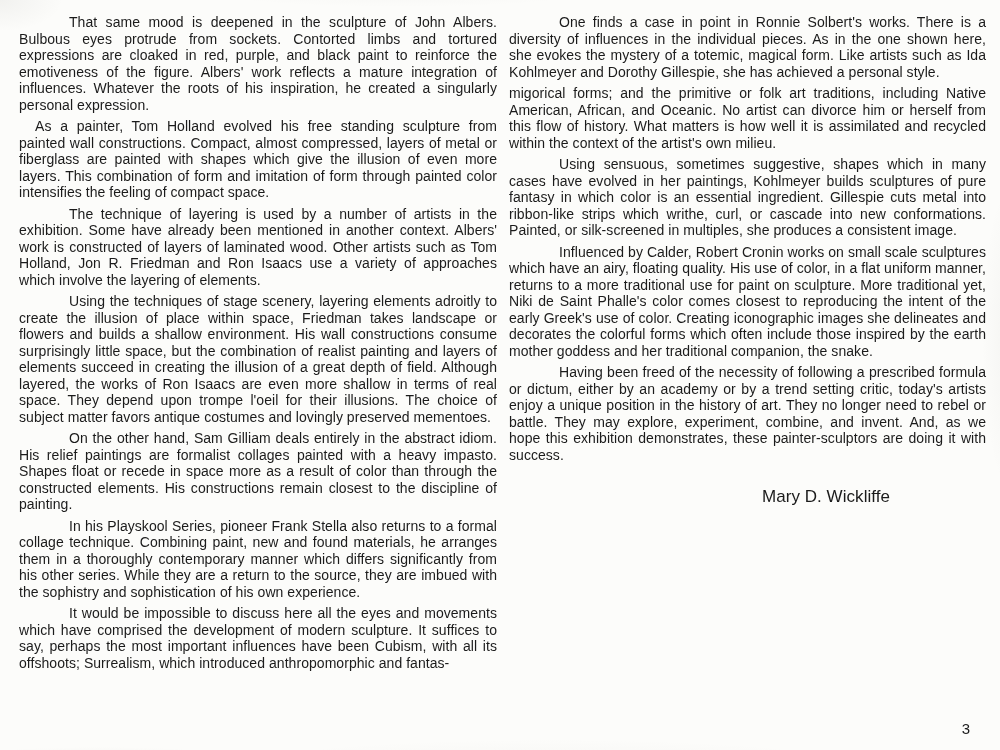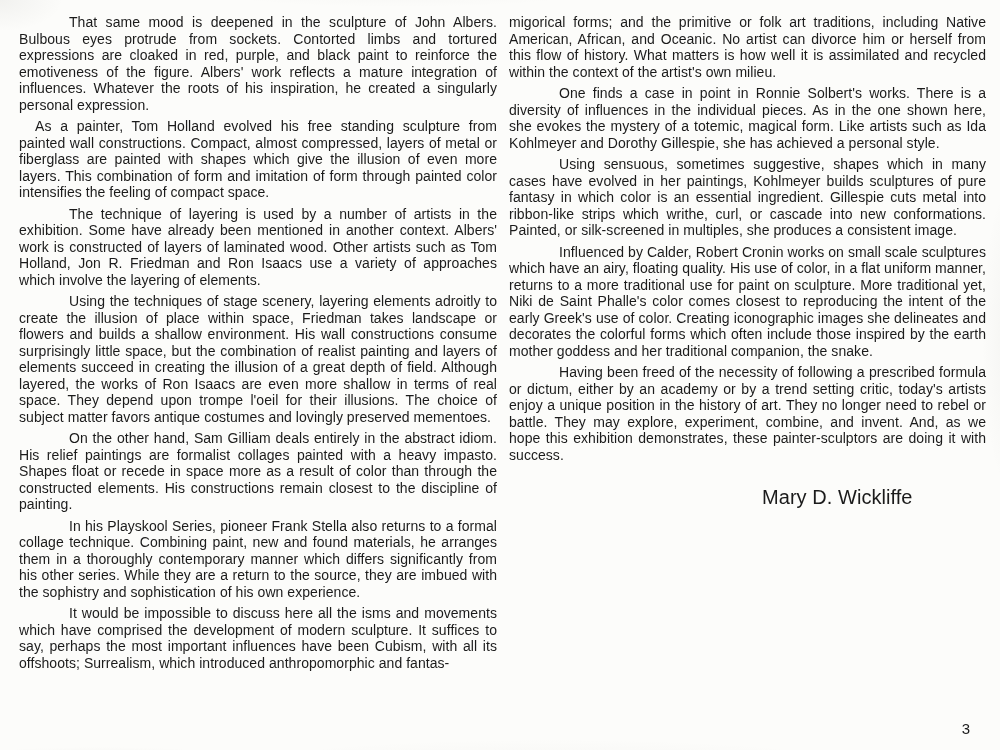--- a/index.html
+++ b/index.html
@@ -34,21 +34,21 @@
   .column-right { left: 509px; width: 477px; }
   p.para { margin: 0 0 5px 0; }
   p.indent-normal { text-indent: 50px; }
   p.indent-small  { text-indent: 16px; }
   p.indent-none   { text-indent: 0; }
   .it { }
   .signature {
     margin-top: 26px;
     margin-left: 253px;
     text-indent: 0;
-    font-size: 20px;
+    font-size: 17px;
     white-space: nowrap;
   }
   .page-number {
     position: absolute;
     right: 30px;
     bottom: 13px;
     font-size: 15px;
     color: #1b1b1b;
   }
 </style>
@@ -57,26 +57,26 @@
 
 <div class="page">
 
   <div class="column column-left">
       <p class="para indent-normal"><span>That same mood is deepened in the sculpture of John Albers. Bulbous eyes protrude from sockets. Contorted limbs and tortured expressions are cloaked in red, purple, and black paint to reinforce the emotiveness of the figure. Albers' work reflects a mature integration of influences. Whatever the roots of his inspiration, he created a singularly personal expression.</span></p>
       <p class="para indent-small"><span>As a painter, Tom Holland evolved his free standing sculpture from painted wall constructions. Compact, almost compressed, layers of metal or fiberglass are painted with shapes which give the illusion of even more layers. This combination of form and imitation of form through painted color intensifies the feeling of compact space.</span></p>
       <p class="para indent-normal"><span>The technique of layering is used by a number of artists in the exhibition. Some have already been mentioned in another context. Albers' work is constructed of layers of laminated wood. Other artists such as Tom Holland, Jon R. Friedman and Ron Isaacs use a variety of approaches which involve the layering of elements.</span></p>
       <p class="para indent-normal"><span>Using the techniques of stage scenery, layering elements adroitly to create the illusion of place within space, Friedman takes landscape or flowers and builds a shallow environment. His wall constructions consume surprisingly little space, but the combination of realist painting and layers of elements succeed in creating the illusion of a great depth of field. Although layered, the works of Ron Isaacs are even more shallow in terms of real space. They depend upon trompe l'oeil for their illusions. The choice of subject matter favors antique costumes and lovingly preserved mementoes.</span></p>
       <p class="para indent-normal"><span>On the other hand, Sam Gilliam deals entirely in the abstract idiom. His relief paintings are formalist collages painted with a heavy impasto. Shapes float or recede in space more as a result of color than through the constructed elements. His constructions remain closest to the discipline of painting.</span></p>
       <p class="para indent-normal"><span>In his </span><span class="it">Playskool Series,</span><span> pioneer Frank Stella also returns to a formal collage technique. Combining paint, new and found materials, he arranges them in a thoroughly contemporary manner which differs significantly from his other series. While they are a return to the source, they are imbued with the sophistry and sophistication of his own experience.</span></p>
-      <p class="para indent-normal"><span>It would be impossible to discuss here all the </span><span class="it">isms</span><span> and movements which have comprised the development of modern sculpture. It suffices to say, perhaps the most important influences have been Cubism, with all its offshoots; Surrealism, which introduced anthropomorphic and fantas-</span></p>
+      <p class="para indent-normal"><span>It would be impossible to discuss here all the </span><span class="it">eyes</span><span> and movements which have comprised the development of modern sculpture. It suffices to say, perhaps the most important influences have been Cubism, with all its offshoots; Surrealism, which introduced anthropomorphic and fantas-</span></p>
     </div>
 
   <div class="column column-right">
-  <p class="para indent-none"><span>migorical forms; and the primitive or folk art traditions, including Native American, African, and Oceanic. No artist can divorce him or herself from this flow of history. What matters is how well it is assimilated and recycled within the context of the artist's own milieu.</span></p>
-      <p class="para indent-normal"><span>One finds a case in point in Ronnie Solbert's works. There is a diversity of influences in the individual pieces. As in the one shown here, she evokes the mystery of a totemic, magical form. Like artists such as Ida Kohlmeyer and Dorothy Gillespie, she has achieved a personal style.</span></p>
+  <p class="para indent-normal"><span>One finds a case in point in Ronnie Solbert's works. There is a diversity of influences in the individual pieces. As in the one shown here, she evokes the mystery of a totemic, magical form. Like artists such as Ida Kohlmeyer and Dorothy Gillespie, she has achieved a personal style.</span></p>
+      <p class="para indent-none"><span>migorical forms; and the primitive or folk art traditions, including Native American, African, and Oceanic. No artist can divorce him or herself from this flow of history. What matters is how well it is assimilated and recycled within the context of the artist's own milieu.</span></p>
       <p class="para indent-normal"><span>Using sensuous, sometimes suggestive, shapes which in many cases have evolved in her paintings, Kohlmeyer builds sculptures of pure fantasy in which color is an essential ingredient. Gillespie cuts metal into ribbon-like strips which writhe, curl, or cascade into new conformations. Painted, or silk-screened in multiples, she produces a consistent image.</span></p>
       <p class="para indent-normal"><span>Influenced by Calder, Robert Cronin works on small scale sculptures which have an airy, floating quality. His use of color, in a flat uniform manner, returns to a more traditional use for paint on sculpture. More traditional yet, Niki de Saint Phalle's color comes closest to reproducing the intent of the early Greek's use of color. Creating iconographic images she delineates and decorates the colorful forms which often include those inspired by the earth mother goddess and her traditional companion, the snake.</span></p>
       <p class="para indent-normal"><span>Having been freed of the necessity of following a prescribed formula or dictum, either by an academy or by a trend setting critic, today's artists enjoy a unique position in the history of art. They no longer need to rebel or battle. They may explore, experiment, combine, and invent. And, as we hope this exhibition demonstrates, these painter-sculptors are doing it with success.</span></p>
       <div class="signature">Mary D. Wickliffe</div>
     </div>
 
   <div class="page-number">3</div>
 
 </div>
 

